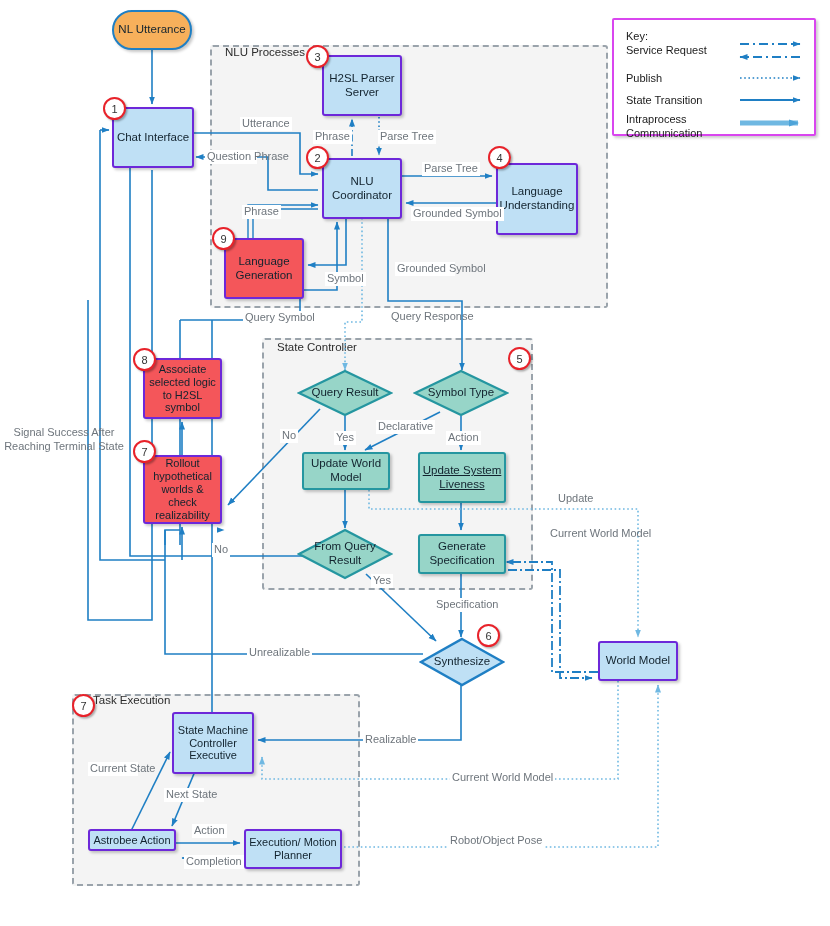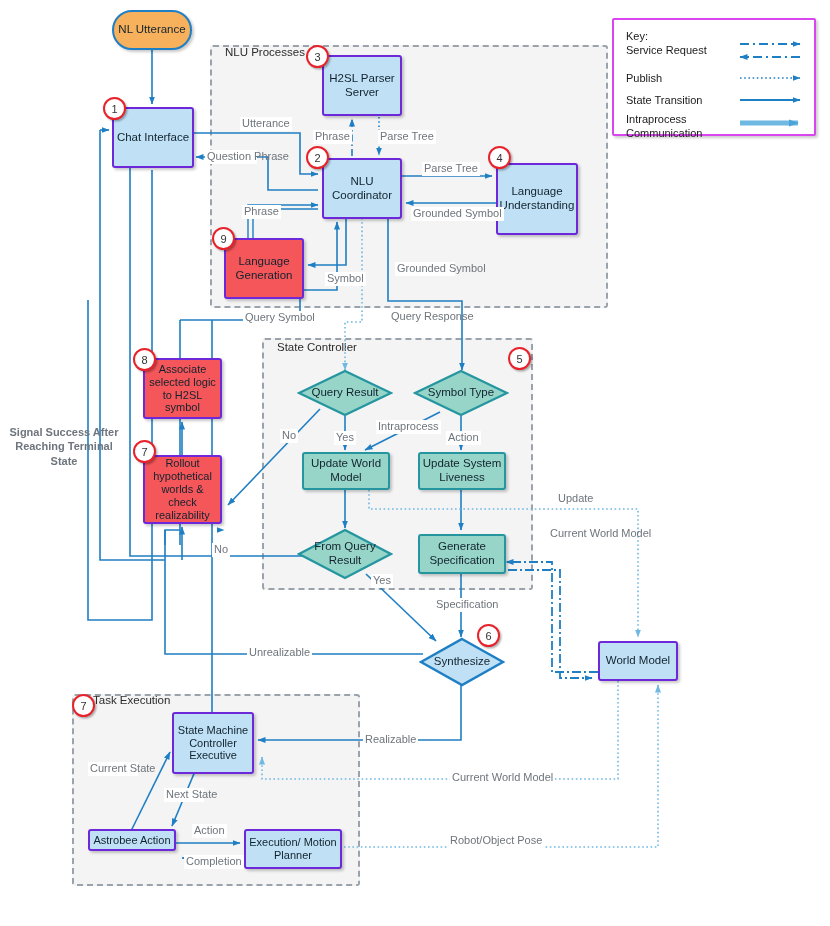--- a/index.html
+++ b/index.html
@@ -172,21 +172,21 @@
   </div>
 
   <div class="dia" style="left:413px;top:369px;width:96px;height:48px;">
     <svg class="shape" viewBox="0 0 96 48">
         <polygon points="48,2 94,24 48,46 2,24" fill="#97d5c8" stroke="#2596a0" stroke-width="2.4"></polygon>
       </svg>
     <div class="lbl t12">Symbol Type</div>
   </div>
 
   <div class="node boxnode teal t12" style="left:302px;top:452px;width:88px;height:38px;">Update World Model</div>
-  <div class="node boxnode teal t12" style="left:418px;top:452px;width:88px;height:38px;">Update System Liveness</div>
+  <div class="node boxnode teal t12" style="left:418px;top:452px;width:88px;height:51px;text-decoration:underline;">Update System Liveness</div>
 
   <div class="dia" style="left:297px;top:528px;width:96px;height:52px;">
     <svg class="shape" viewBox="0 0 96 52">
         <polygon points="48,2 94,26 48,50 2,26" fill="#97d5c8" stroke="#2596a0" stroke-width="2.4"></polygon>
       </svg>
     <div class="lbl t12">From Query Result</div>
   </div>
 
   <div class="node boxnode teal t12" style="left:418px;top:534px;width:88px;height:40px;">Generate Specification</div>
 
@@ -213,40 +213,40 @@
   <div class="edgelabel" style="left:422px;top:162px;">Parse Tree</div>
   <div class="edgelabel" style="left:411px;top:207px;">Grounded Symbol</div>
   <div class="edgelabel" style="left:242px;top:205px;">Phrase</div>
   <div class="edgelabel" style="left:325px;top:272px;">Symbol</div>
   <div class="edgelabel" style="left:395px;top:262px;width:56px;">Grounded Symbol</div>
   <div class="edgelabel" style="left:243px;top:311px;">Query Symbol</div>
   <div class="edgelabel nobg" style="left:389px;top:310px;width:46px;">Query Response</div>
 
   <div class="edgelabel" style="left:280px;top:429px;">No</div>
   <div class="edgelabel" style="left:334px;top:431px;">Yes</div>
-  <div class="edgelabel" style="left:376px;top:420px;">Intraprocess</div>
+  <div class="edgelabel" style="left:376px;top:420px;">Declarative</div>
   <div class="edgelabel" style="left:446px;top:431px;">Action</div>
 
   <div class="edgelabel" style="left:212px;top:543px;">No</div>
   <div class="edgelabel" style="left:371px;top:574px;">Yes</div>
   <div class="edgelabel" style="left:434px;top:598px;">Specification</div>
   <div class="edgelabel" style="left:247px;top:646px;">Unrealizable</div>
   <div class="edgelabel" style="left:363px;top:733px;">Realizable</div>
 
   <div class="edgelabel" style="left:556px;top:492px;">Update</div>
   <div class="edgelabel" style="left:548px;top:527px;width:70px;">Current World Model</div>
   <div class="edgelabel" style="left:450px;top:771px;">Current World Model</div>
   <div class="edgelabel" style="left:448px;top:834px;">Robot/Object Pose</div>
 
   <div class="edgelabel" style="left:88px;top:762px;width:46px;">Current State</div>
   <div class="edgelabel" style="left:164px;top:788px;width:36px;">Next State</div>
   <div class="edgelabel" style="left:192px;top:824px;">Action</div>
   <div class="edgelabel" style="left:184px;top:855px;">Completion</div>
 
-  <div class="sideNote" style="left:4px;top:425px;font-weight:bold;">Signal Success After Reaching Terminal State</div>
+  <div class="sideNote" style="left:4px;top:425px;">Signal Success After Reaching Terminal State</div>
 
   <div class="legend" style="left:612px;top:18px;width:204px;height:118px;">
     <div class="row" style="left:12px;top:10px;">Key:</div>
     <div class="row" style="left:12px;top:24px;">Service Request</div>
     <div class="row" style="left:12px;top:52px;">Publish</div>
     <div class="row" style="left:12px;top:74px;">State Transition</div>
     <div class="row" style="left:12px;top:93px;width:80px;">Intraprocess Communication</div>
     <svg style="position:absolute;left:0;top:0;width:204px;height:118px;">
       <g fill="none" stroke="#1f7fc4" stroke-width="1.8">
         <path d="M126,24 L186,24" stroke-dasharray="9,4,2,4" marker-end="url(#ar)"></path>

